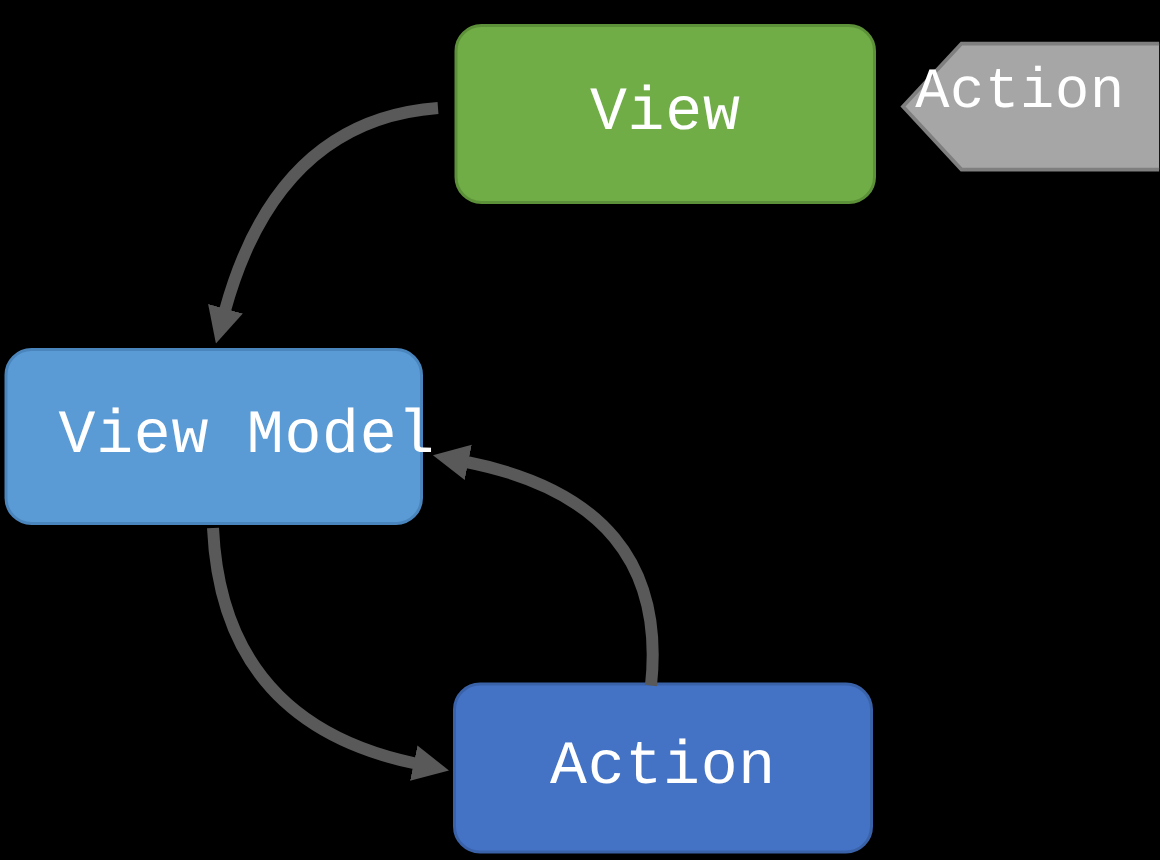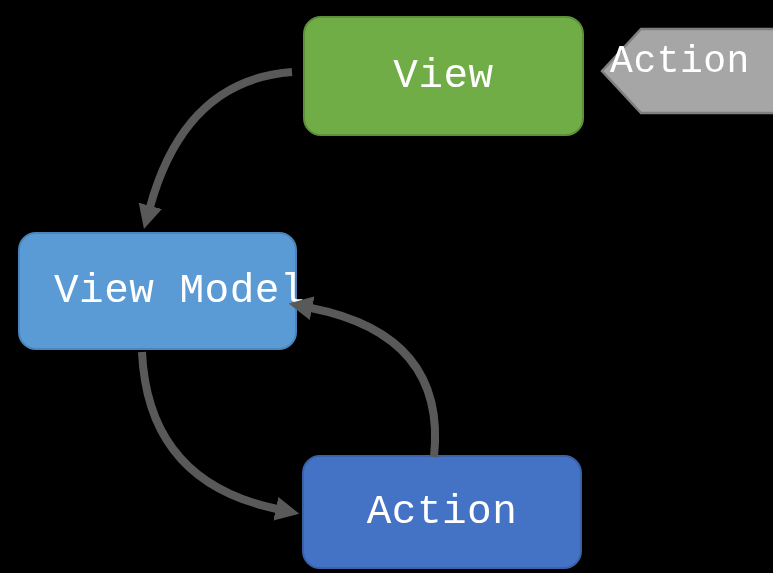--- a/index.html
+++ b/index.html
@@ -29,21 +29,21 @@
     letter-spacing: 0.5px;
     white-space: nowrap;
   }
   #node-view {
     left: 303px; top: 16px;
     width: 281px; height: 120px;
     background: #70AD47;
     border-color: #5d9139;
   }
   #node-viewmodel {
-    left: 18px; top: 232px;
+    left: 3px; top: 232px;
     width: 279px; height: 118px;
     background: #5B9BD5;
     border-color: #4a86bd;
     padding-left: 44px;
   }
   #node-model {
     left: 302px; top: 455px;
     width: 280px; height: 114px;
     background: #4472C4;
     border-color: #3a62a9;

